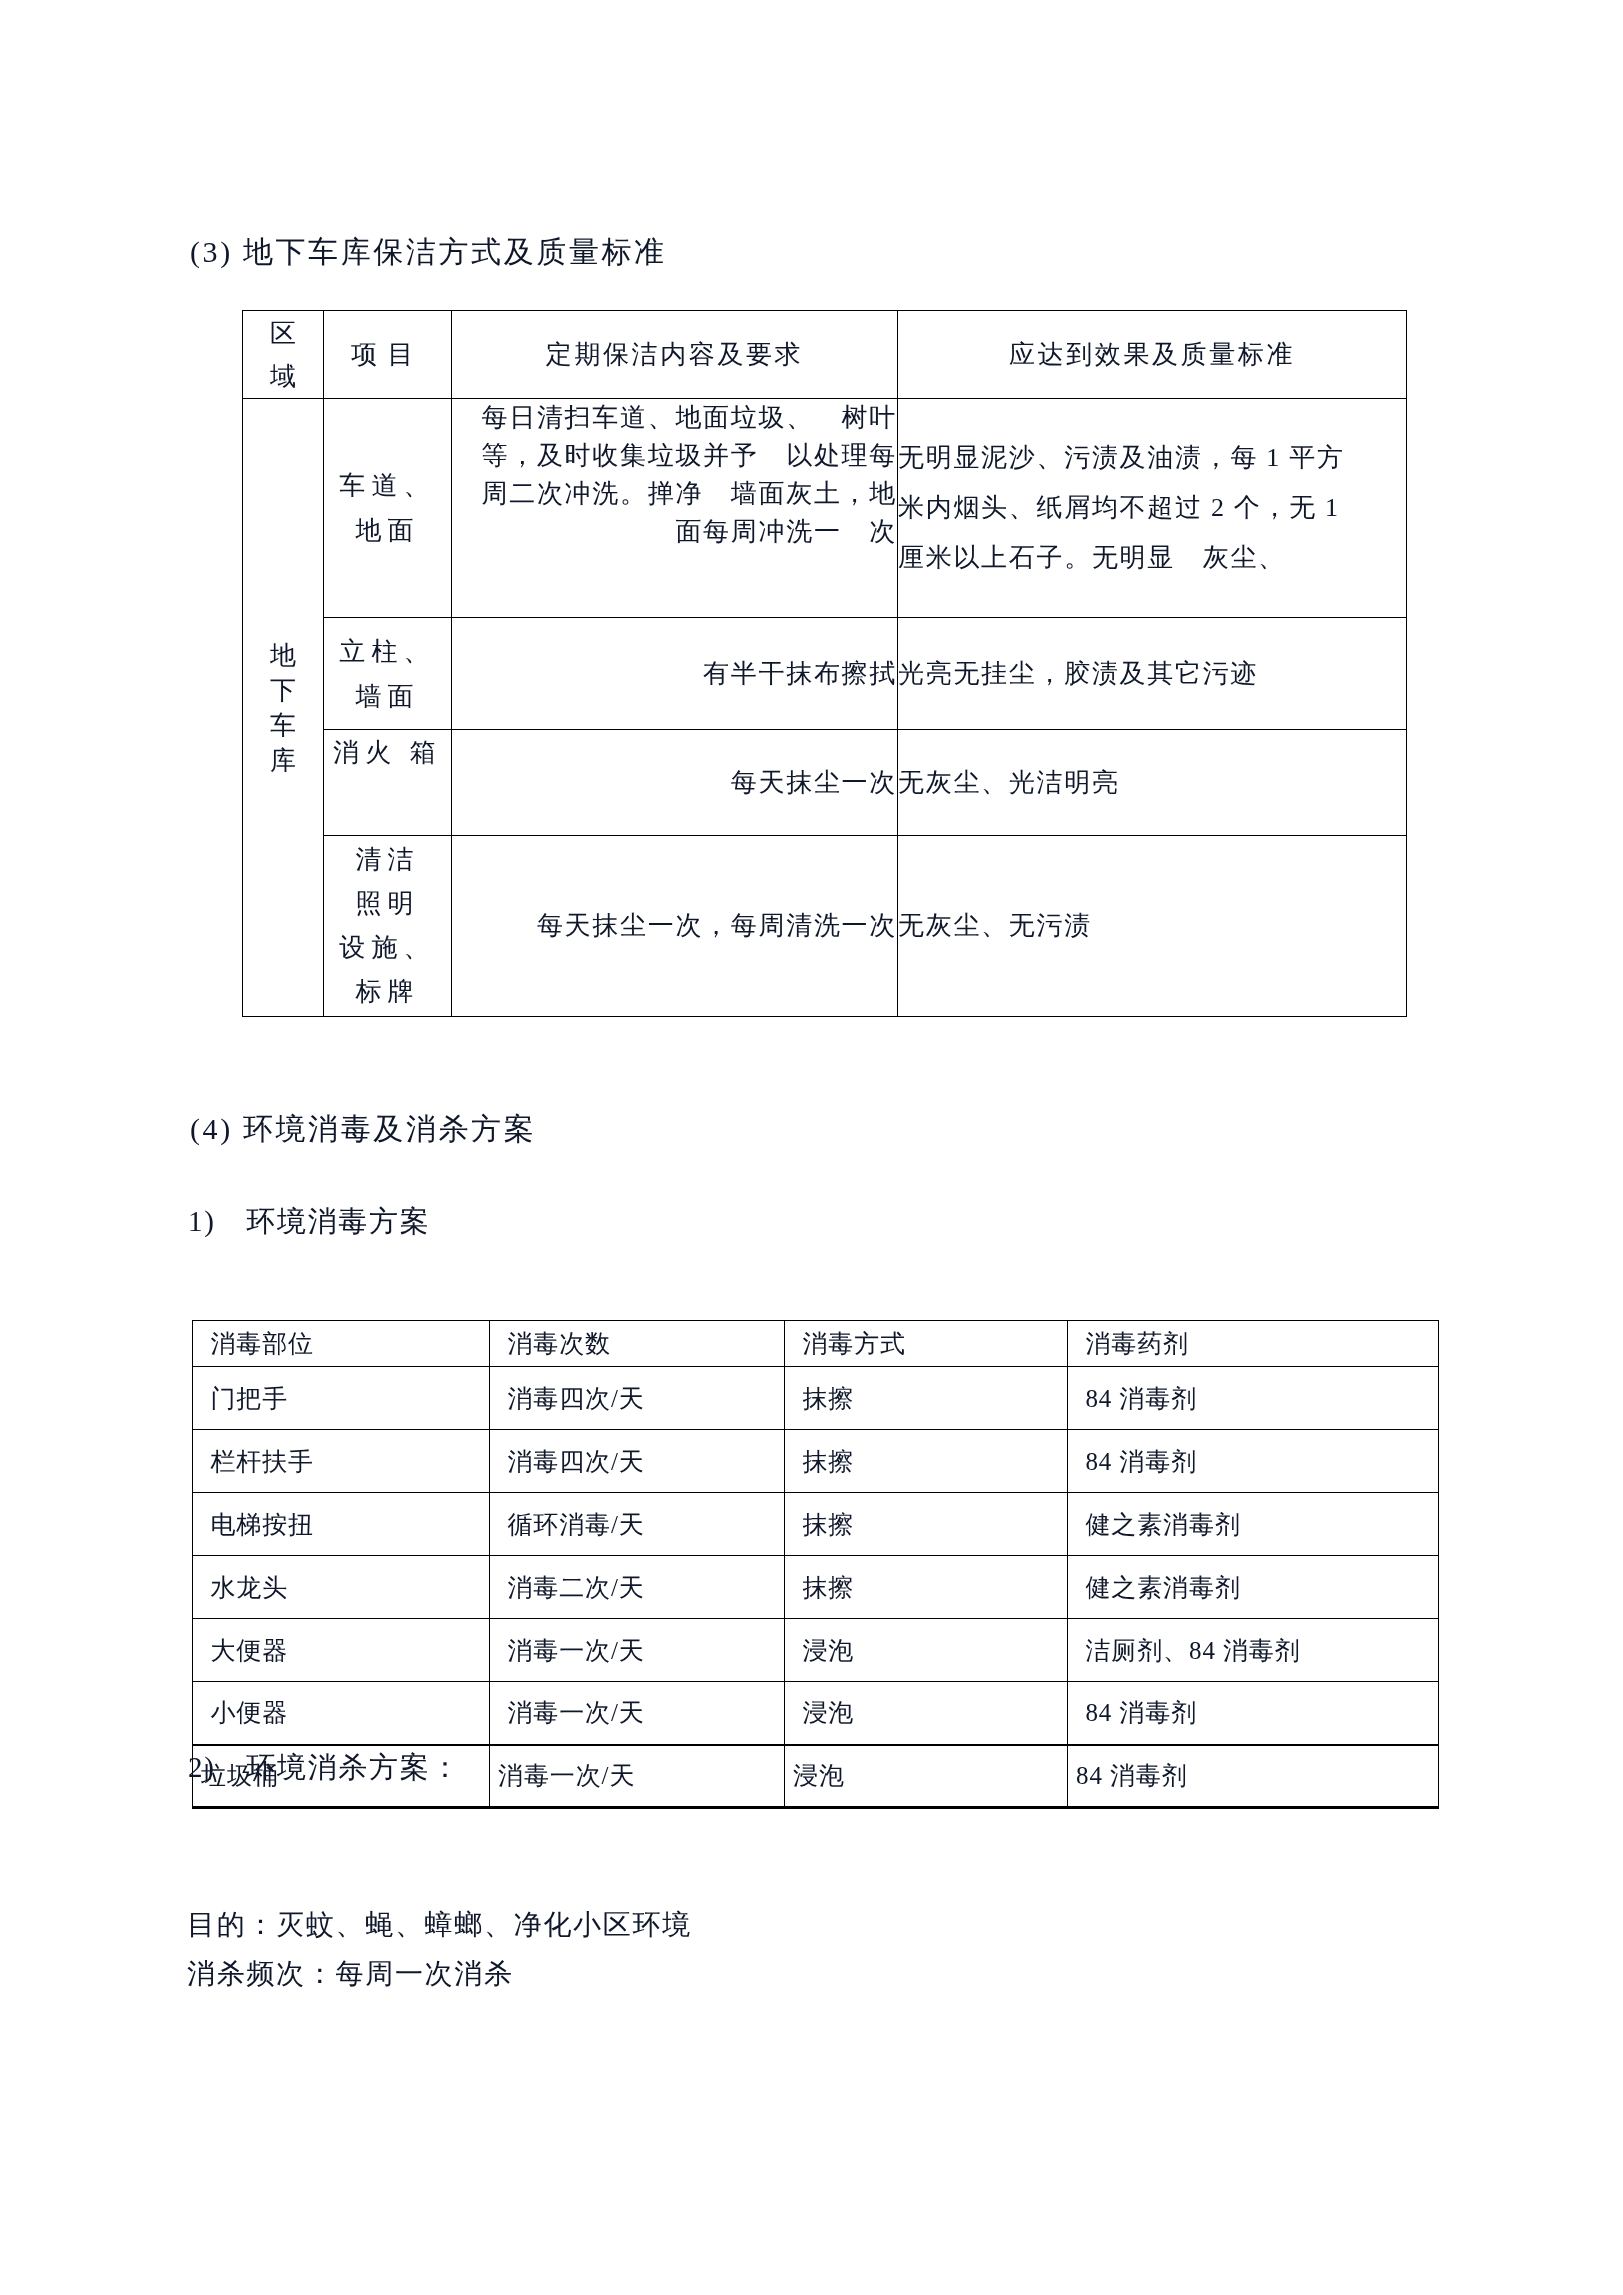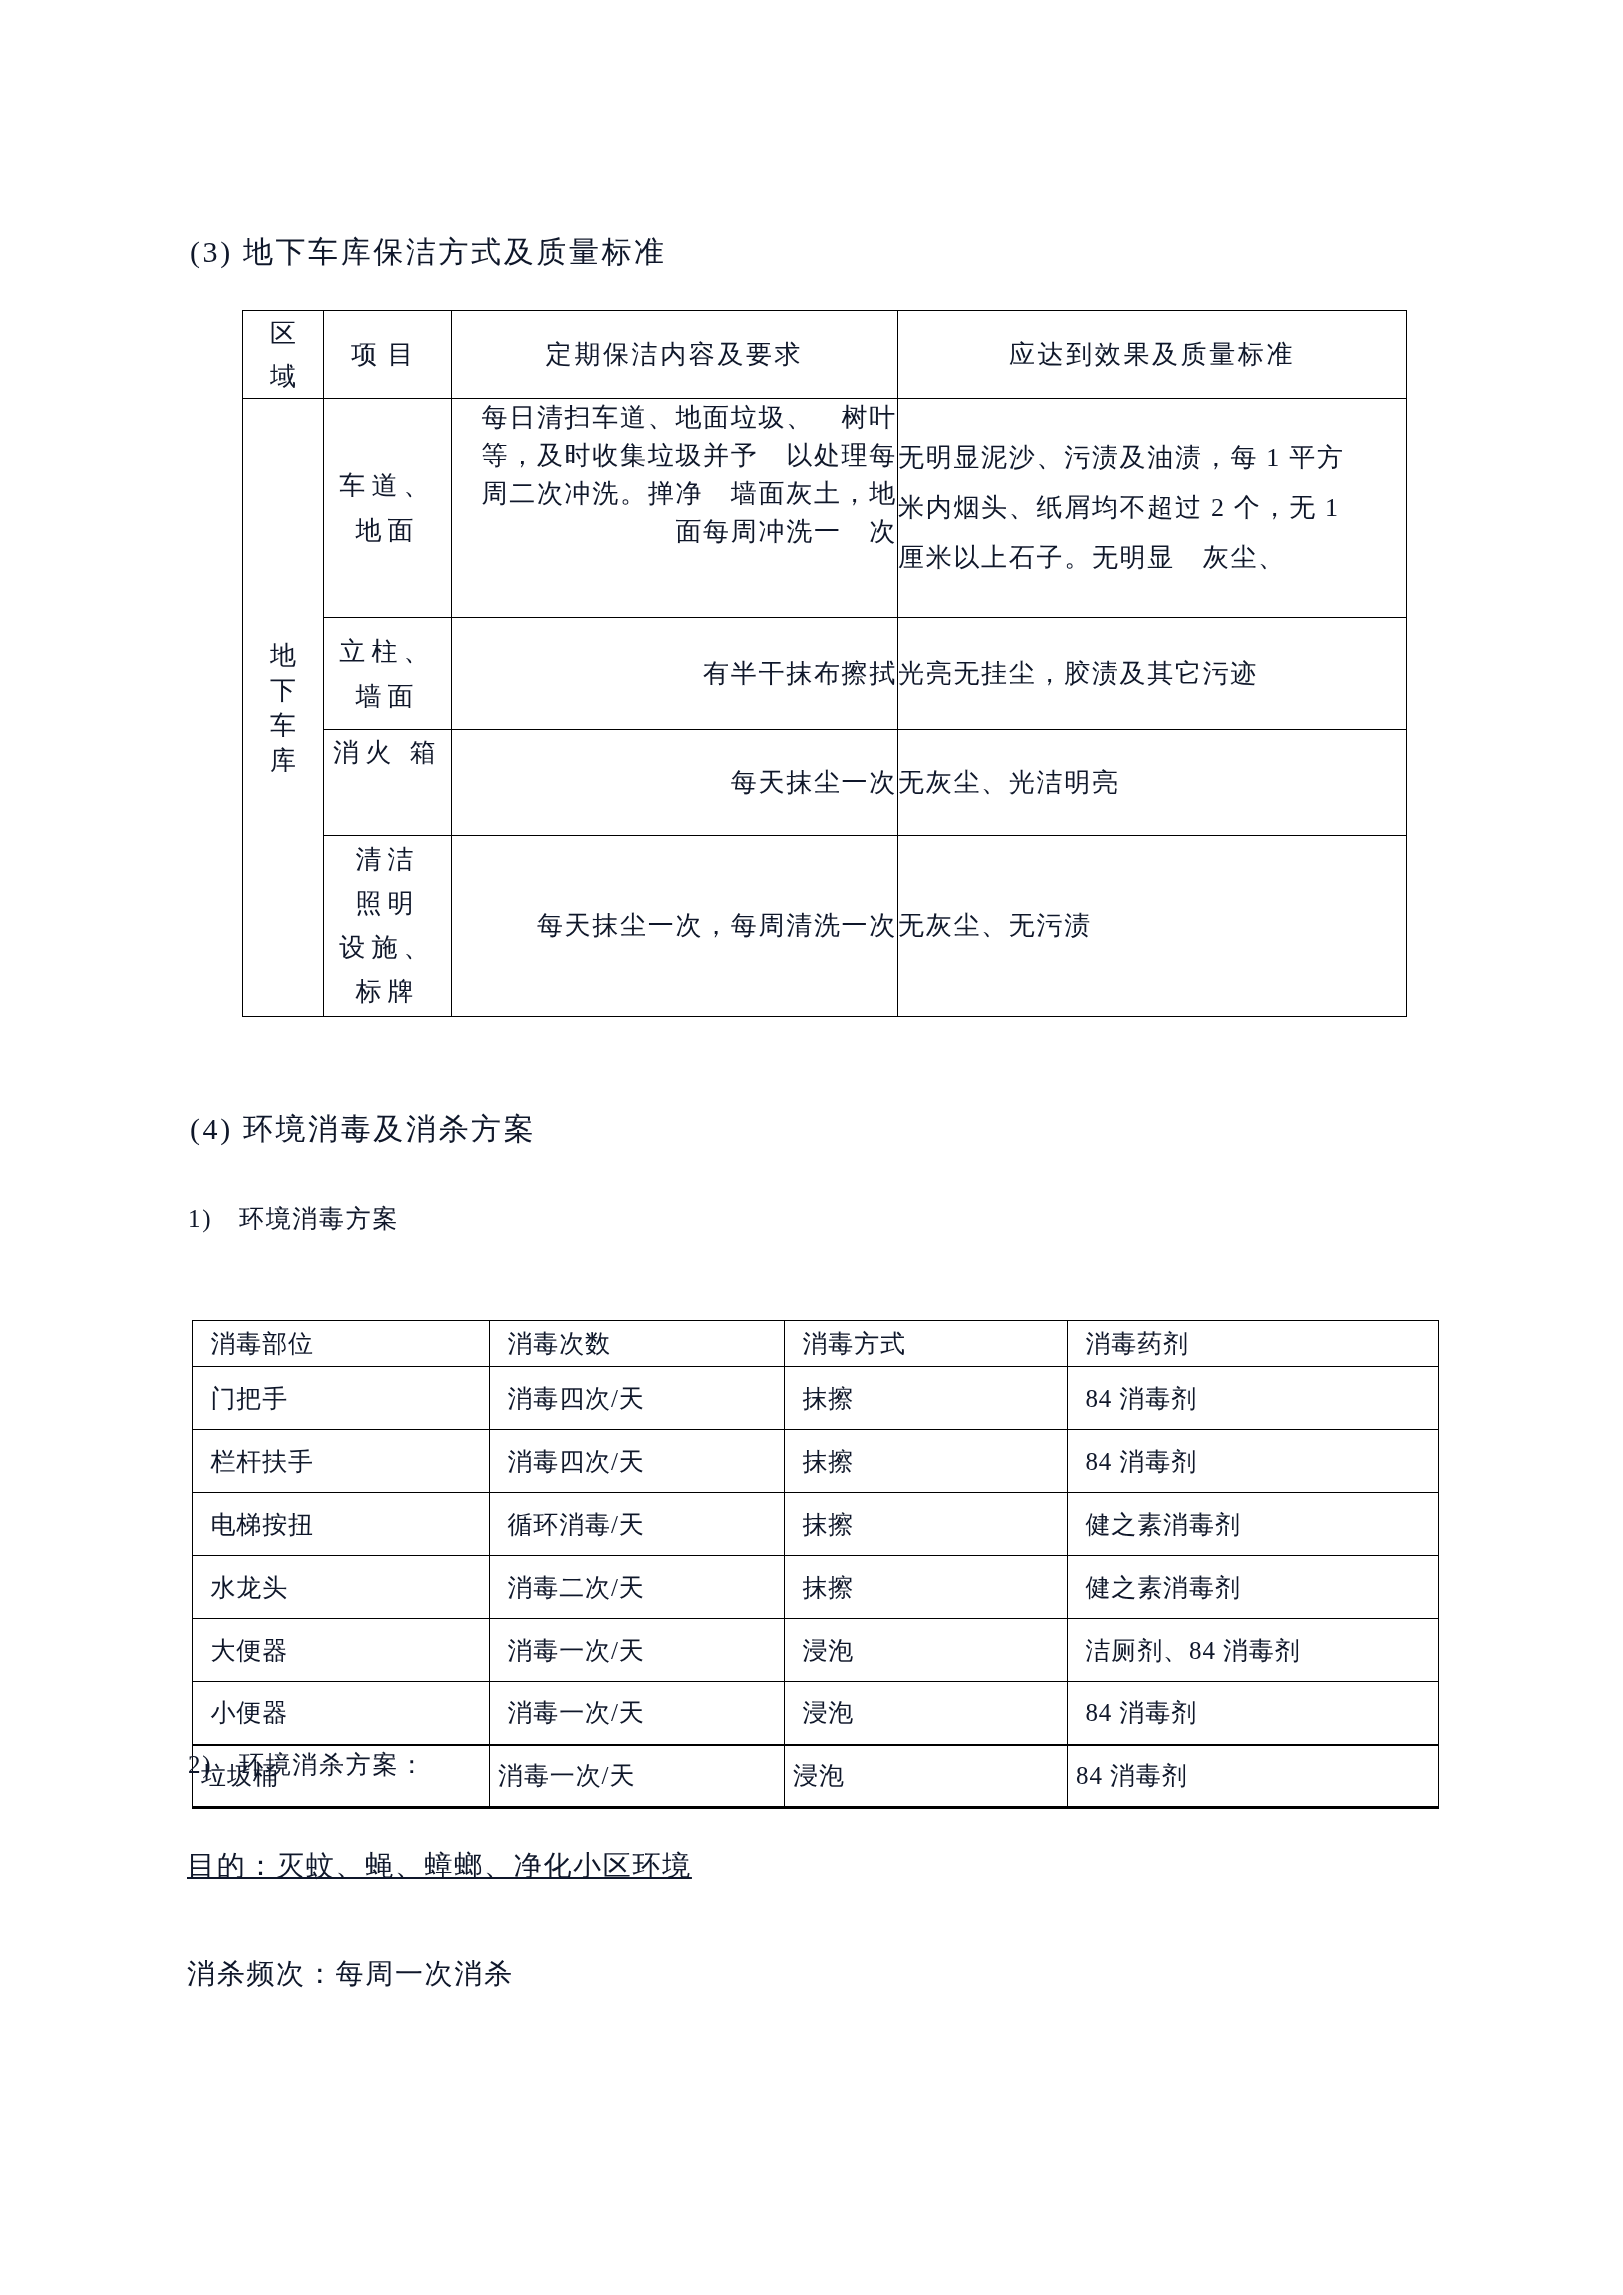--- a/index.html
+++ b/index.html
@@ -12,33 +12,33 @@
     font-family:"Liberation Serif","DejaVu Serif",serif;
     overflow:hidden;
   }
   .h-sec {
     position:absolute; margin:0;
     font-size:30px; font-weight:normal;
     letter-spacing:2.6px; white-space:nowrap;
   }
   .h-sub {
     position:absolute; margin:0;
-    font-size:25px; font-weight:normal;
+    font-size:29px; font-weight:normal;
     letter-spacing:1.7px; white-space:nowrap;
   }
   .h-para {
     position:absolute; margin:0;
     font-size:28px; font-weight:normal;
     letter-spacing:1.7px; white-space:nowrap;
   }
   #sec3-title { left:190px; top:232px; }
   #sec4-title { left:190px; top:1109px; }
   #sub1-title { left:188px; top:1202px; }
   #sub2-title { left:188px; top:1748px; }
-  #purpose-line { left:187px; top:1847px;text-decoration:underline; }
+  #purpose-line { left:187px; top:1906px; }
   #frequency-line { left:187px; top:1955px; }
 
   table { border-collapse:collapse; table-layout:fixed; position:absolute; }
 
   
   .t1 { left:242px; top:310px; width:1164px; }
   .t1 th, .t1 td {
     border:1.7px solid #000;
     font-weight:normal; font-size:26px;
     padding:0; overflow:hidden;

